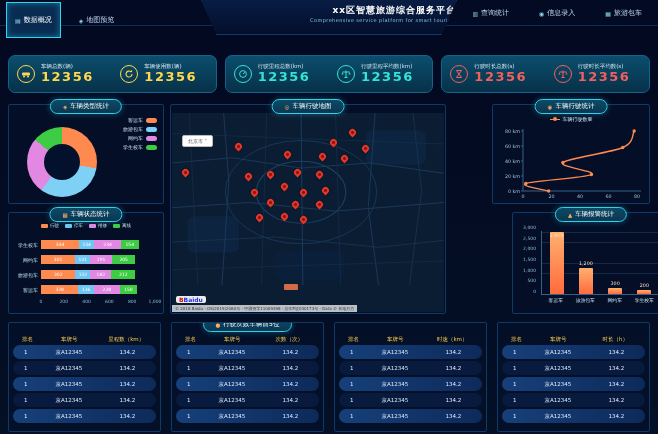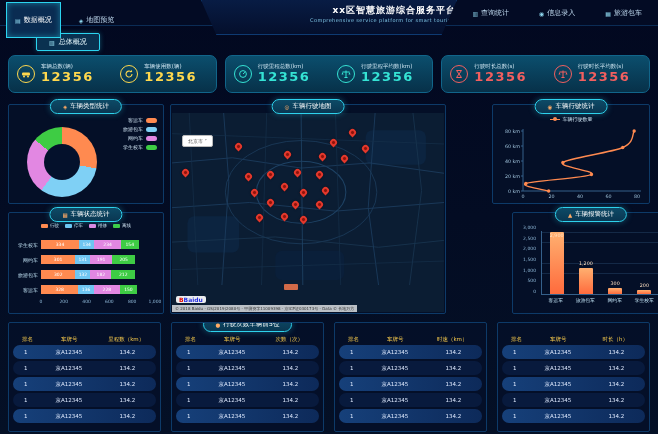--- a/index.html
+++ b/index.html
@@ -140,24 +140,20 @@
         <span class="ic">◉</span>
         <span>信息录入</span>
       </div>
       <div class="tab">
         <span class="ic">▦</span>
         <span>旅游包车</span>
       </div>
     </div>
   </div>
 
-  <div class="overviewBtn">
-    <span class="ic">▥</span>
-    <span>总体概况</span>
-  </div>
 
   <div class="statsRow" id="statsRow">
       <div class="statGroup">
         <div class="statCard">
       <span class="statIcon" style="color:#ffd84d">
             <svg width="10" height="10" viewBox="0 0 10 10">
               <rect x="1" y="3.5" width="8" height="3" rx="1" fill="currentColor"></rect>
               <circle cx="3" cy="7.6" r="1" fill="currentColor"></circle>
               <circle cx="7" cy="7.6" r="1" fill="currentColor"></circle>
             </svg>

